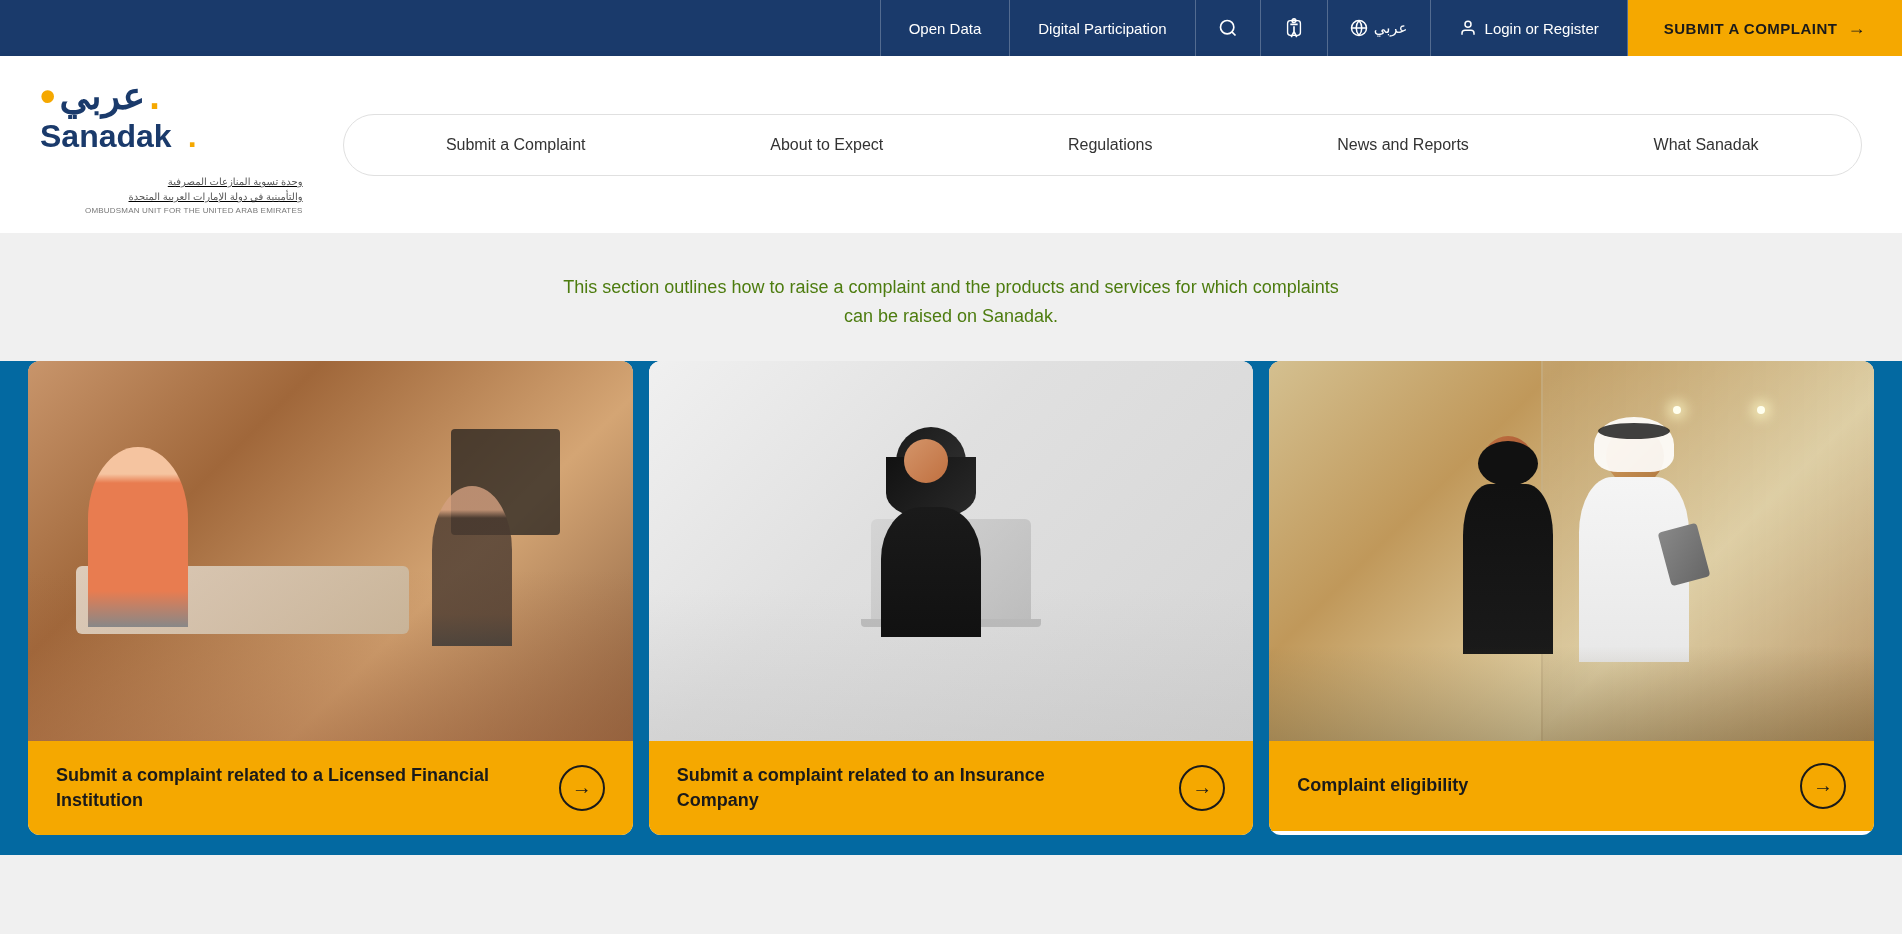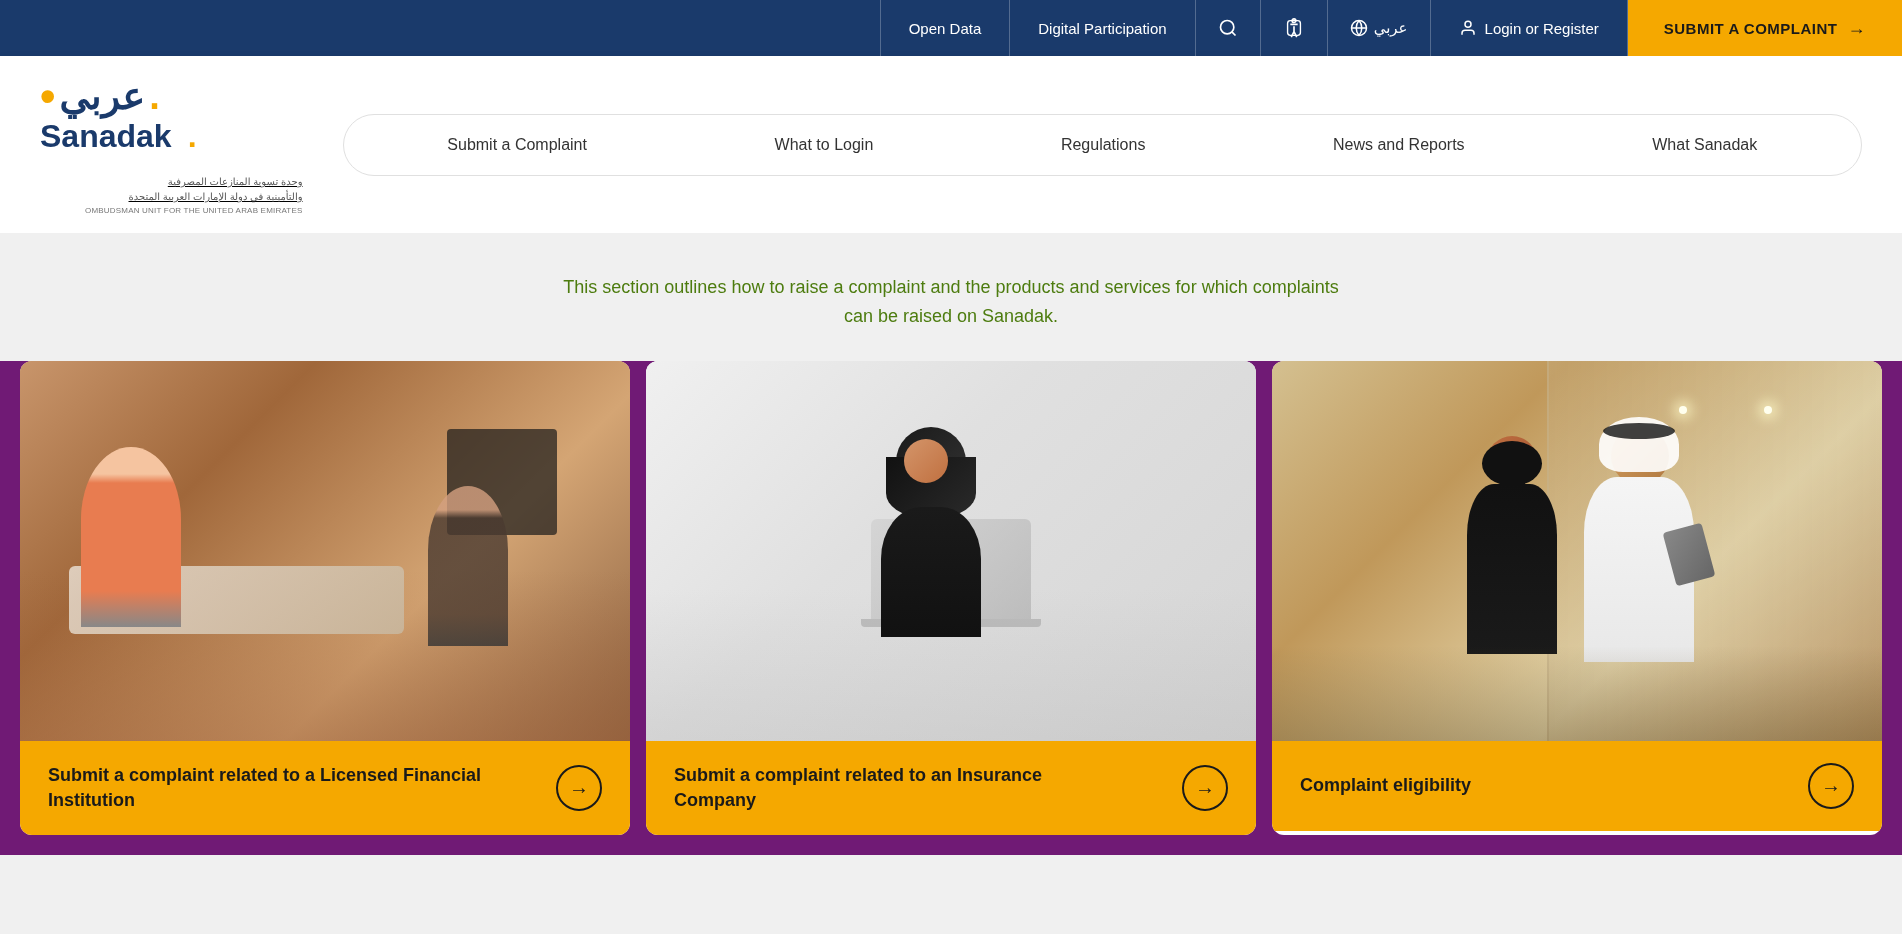--- a/index.html
+++ b/index.html
@@ -134,24 +134,24 @@
     .hero-subtitle {
       color: #4d7c0f;
       font-size: 18px;
       max-width: 800px;
       margin: 0 auto;
       line-height: 1.6;
     }
 
     
     .cards-section {
-      padding: 0 20px 20px;
+      padding: 0 28px 20px;
       display: flex;
       gap: 16px;
-      background: #701a75;
+      background: #0369a1;
     }
     .card {
       flex: 1;
       border-radius: 12px;
       overflow: hidden;
       background: #fff;
       cursor: pointer;
       position: relative;
     }
     
@@ -267,21 +267,21 @@
     <div style="margin-top:22px; text-align:right; direction:rtl;text-decoration:underline;">
       <div style="font-size:10px; color:#555; line-height:1.5;">وحدة تسوية المنازعات المصرفية</div>
       <div style="font-size:10px; color:#555; line-height:1.5;">والتأمينية في دولة الإمارات العربية المتحدة</div>
     </div>
     <div style="font-size:8px; color:#777; letter-spacing:0.2px; text-transform:uppercase; margin-top:2px;margin-left:45px;">OMBUDSMAN UNIT FOR THE UNITED ARAB EMIRATES</div>
   </div>
 
   <div class="nav-container">
     <div class="nav-items">
       <div class="nav-item">Submit a Complaint</div>
-      <div class="nav-item">What to Login</div>
+      <div class="nav-item">About to Expect</div>
       <div class="nav-item">Regulations</div>
       <div class="nav-item">News and Reports</div>
       <div class="nav-item">What Sanadak</div>
     </div>
   </div>
 </div>
 
 <div class="hero-section">
   <p class="hero-subtitle">This section outlines how to raise a complaint and the products and services for which complaints can be raised on Sanadak.</p>
 </div>

